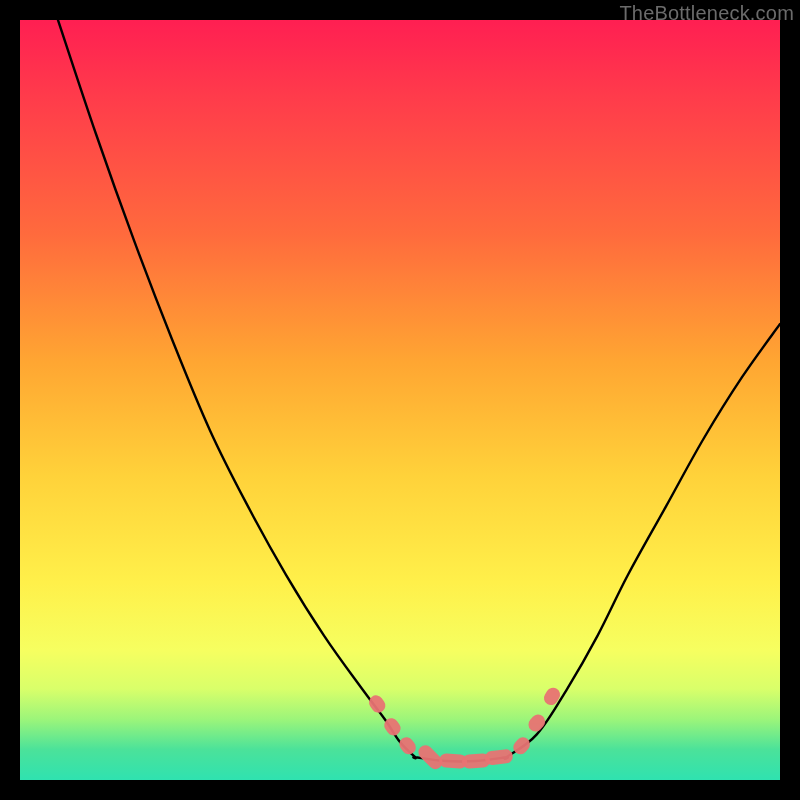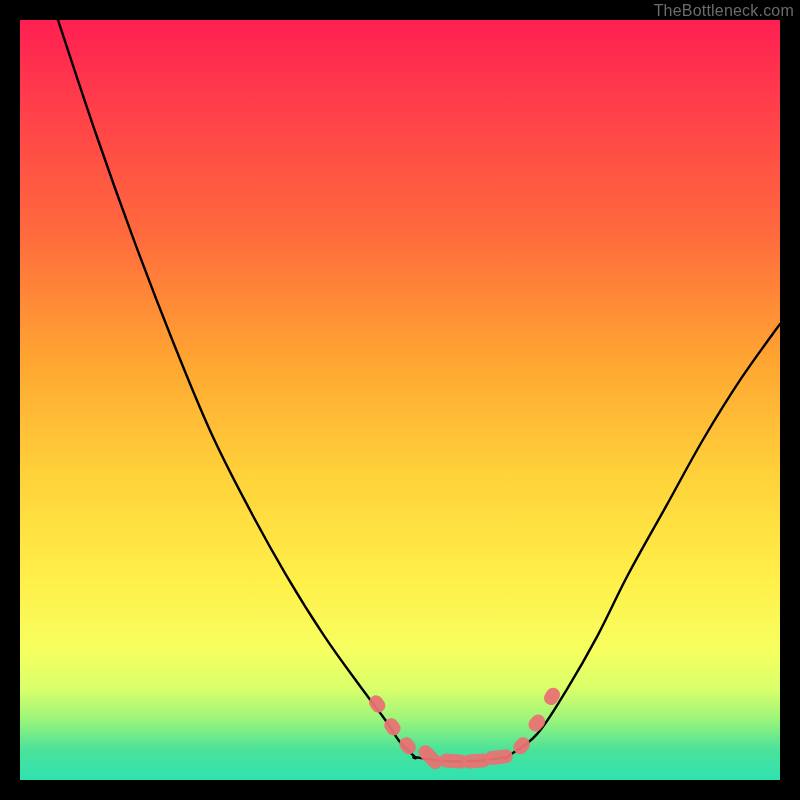--- a/index.html
+++ b/index.html
@@ -38,21 +38,21 @@
       #9cf57a 92%,
       #4be29a 96%,
       #2fe2b0 100%
     );
   }
   .watermark {
     position: absolute;
     top: 2px;
     right: 6px;
     font-family: Arial, Helvetica, sans-serif;
-    font-size: 16px;
+    font-size: 20px;
     color: #6b6b6b;
     letter-spacing: 0.2px;
   }
   svg.curve {
     position: absolute;
     left: 0;
     top: 0;
     width: 760px;
     height: 760px;
   }

